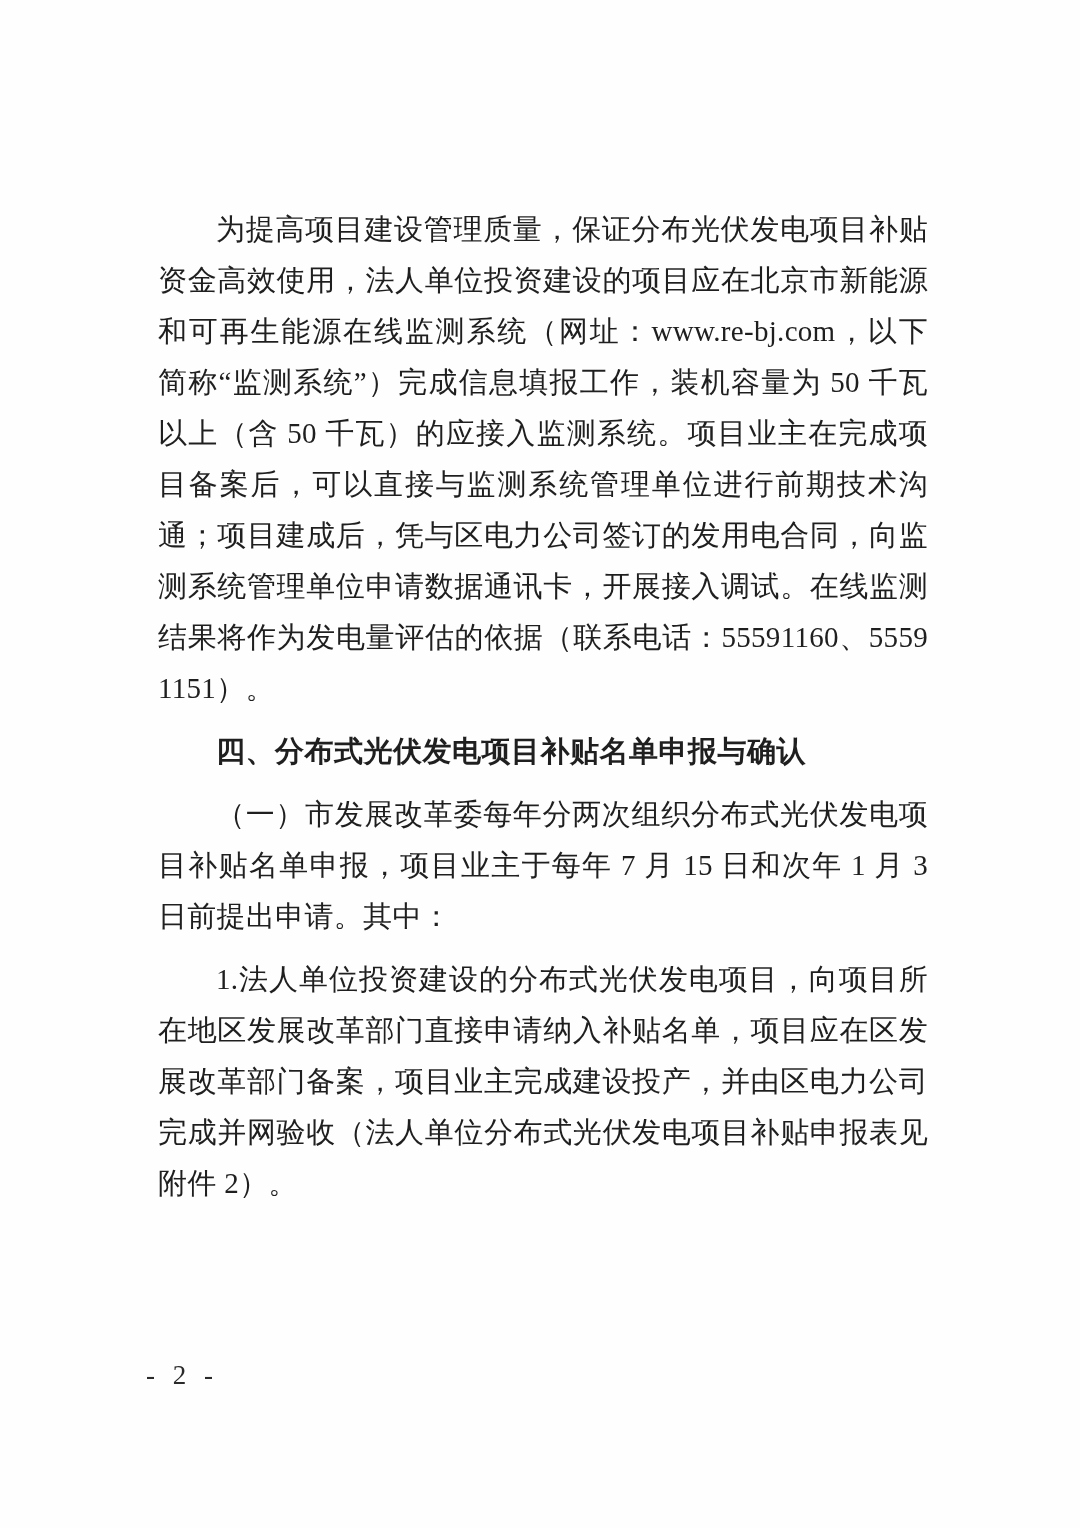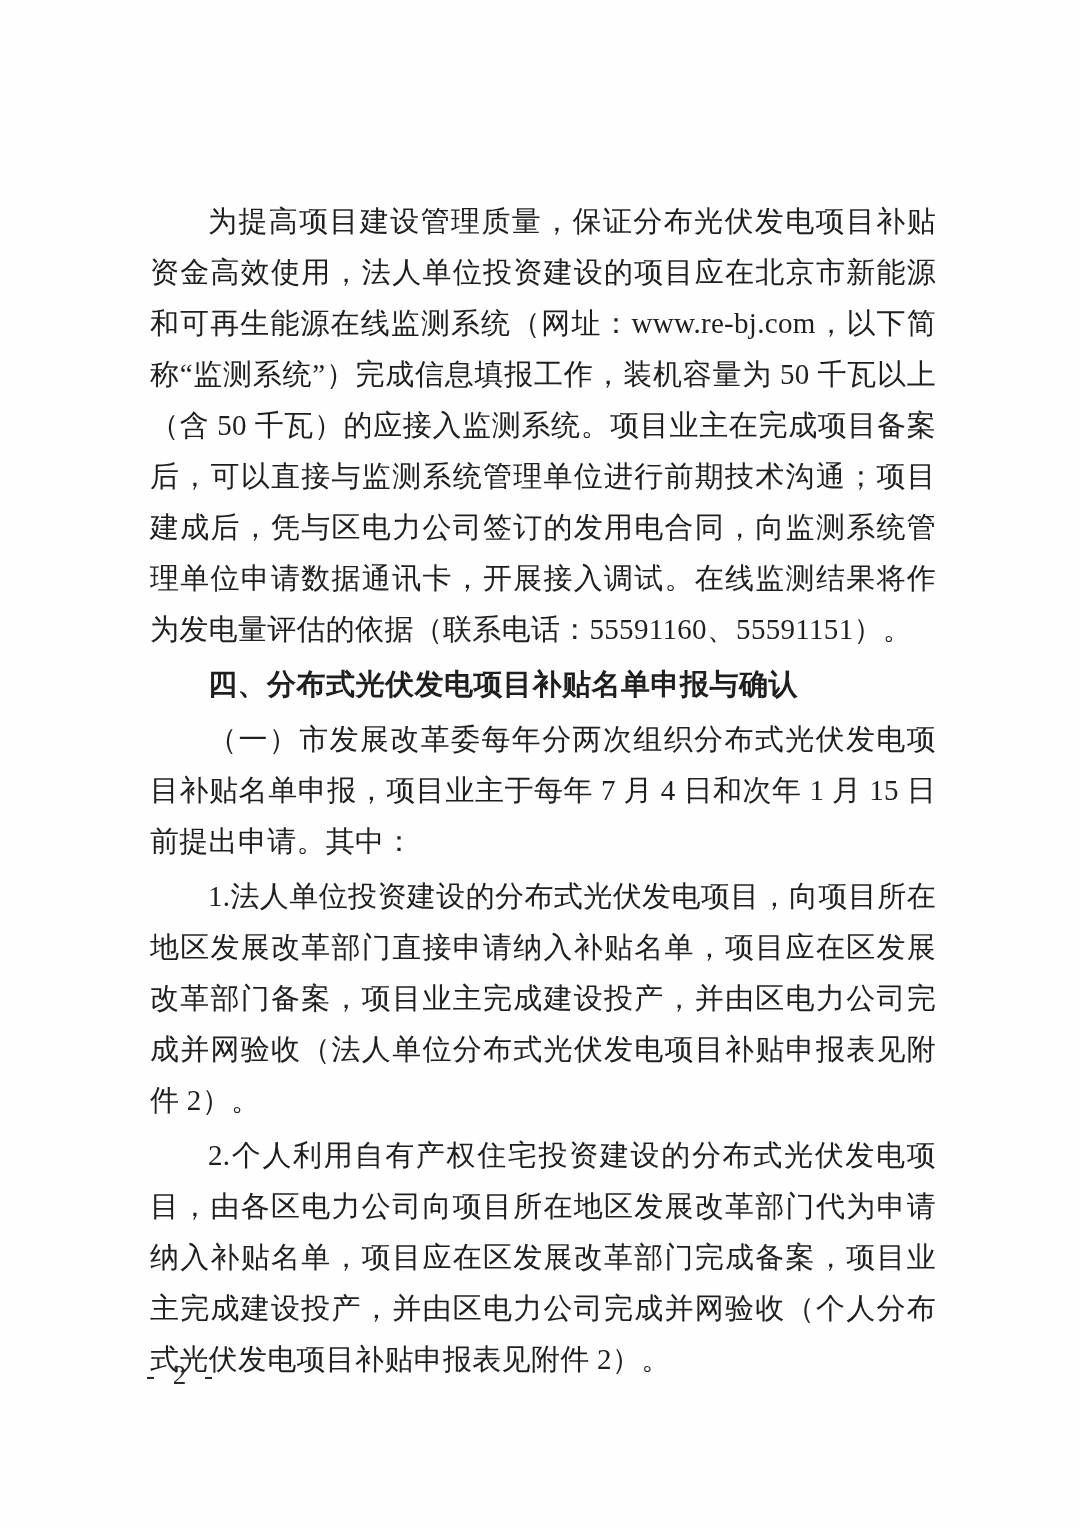--- a/index.html
+++ b/index.html
@@ -20,21 +20,21 @@
     background: #fefefe;
     color: #1f1f1f;
   }
   .text-block {
     position: absolute;
     left: 146px;
     top: 192px;
     width: 794px;
   }
   .text-block p {
-    margin: 4px;
+    margin: 12px;
     font-size: 29px;
     line-height: 51px;
     text-align: justify;
     text-indent: 2em;
     letter-spacing: 0.3px;
     word-break: break-all;
   }
   .text-block p.heading {
     font-weight: bold;
     font-family: Liberation Sans, sans-serif;
@@ -53,18 +53,17 @@
     font-family: "Liberation Serif", "DejaVu Serif", serif;
   }
 </style>
 </head>
 <body>
 
 <div class="page">
   <div class="text-block">
     <p class="body">为提高项目建设管理质量，保证分布光伏发电项目补贴资金高效使用，法人单位投资建设的项目应在北京市新能源和可再生能源在线监测系统（网址：www.re-bj.com，以下简称“监测系统”）完成信息填报工作，装机容量为 50 千瓦以上（含 50 千瓦）的应接入监测系统。项目业主在完成项目备案后，可以直接与监测系统管理单位进行前期技术沟通；项目建成后，凭与区电力公司签订的发用电合同，向监测系统管理单位申请数据通讯卡，开展接入调试。在线监测结果将作为发电量评估的依据（联系电话：55591160、55591151）。</p>
     <p class="heading">四、分布式光伏发电项目补贴名单申报与确认</p>
-    <p class="body">（一）市发展改革委每年分两次组织分布式光伏发电项目补贴名单申报，项目业主于每年 7 月 4 日和次年 1 月 15 日前提出申请。其中：</p>
+    <p class="body">（一）市发展改革委每年分两次组织分布式光伏发电项目补贴名单申报，项目业主于每年 7 月 15 日和次年 1 月 3 日前提出申请。其中：</p>
     <p class="body">1.法人单位投资建设的分布式光伏发电项目，向项目所在地区发展改革部门直接申请纳入补贴名单，项目应在区发展改革部门备案，项目业主完成建设投产，并由区电力公司完成并网验收（法人单位分布式光伏发电项目补贴申报表见附件 2）。</p>
-    <p class="body">2.个人利用自有产权住宅投资建设的分布式光伏发电项目，由各区电力公司向项目所在地区发展改革部门代为申请纳入补贴名单，项目应在区发展改革部门完成备案，项目业主完成建设投产，并由区电力公司完成并网验收（个人分布式光伏发电项目补贴申报表见附件 2）。</p>
   </div>
   <div class="page-number">- 2 -</div>
 </div>
 
 </body></html>

